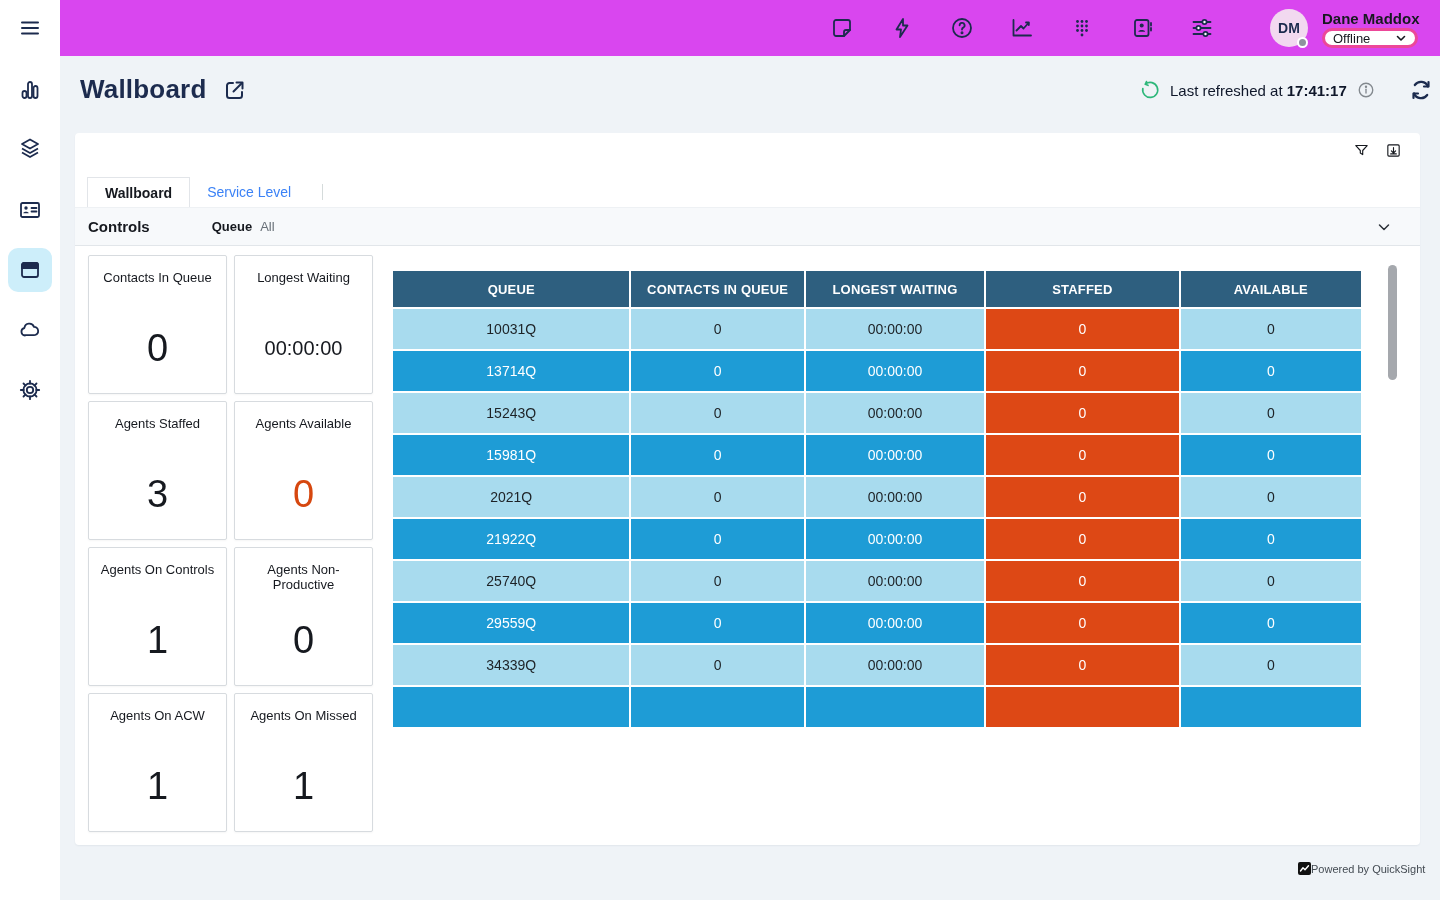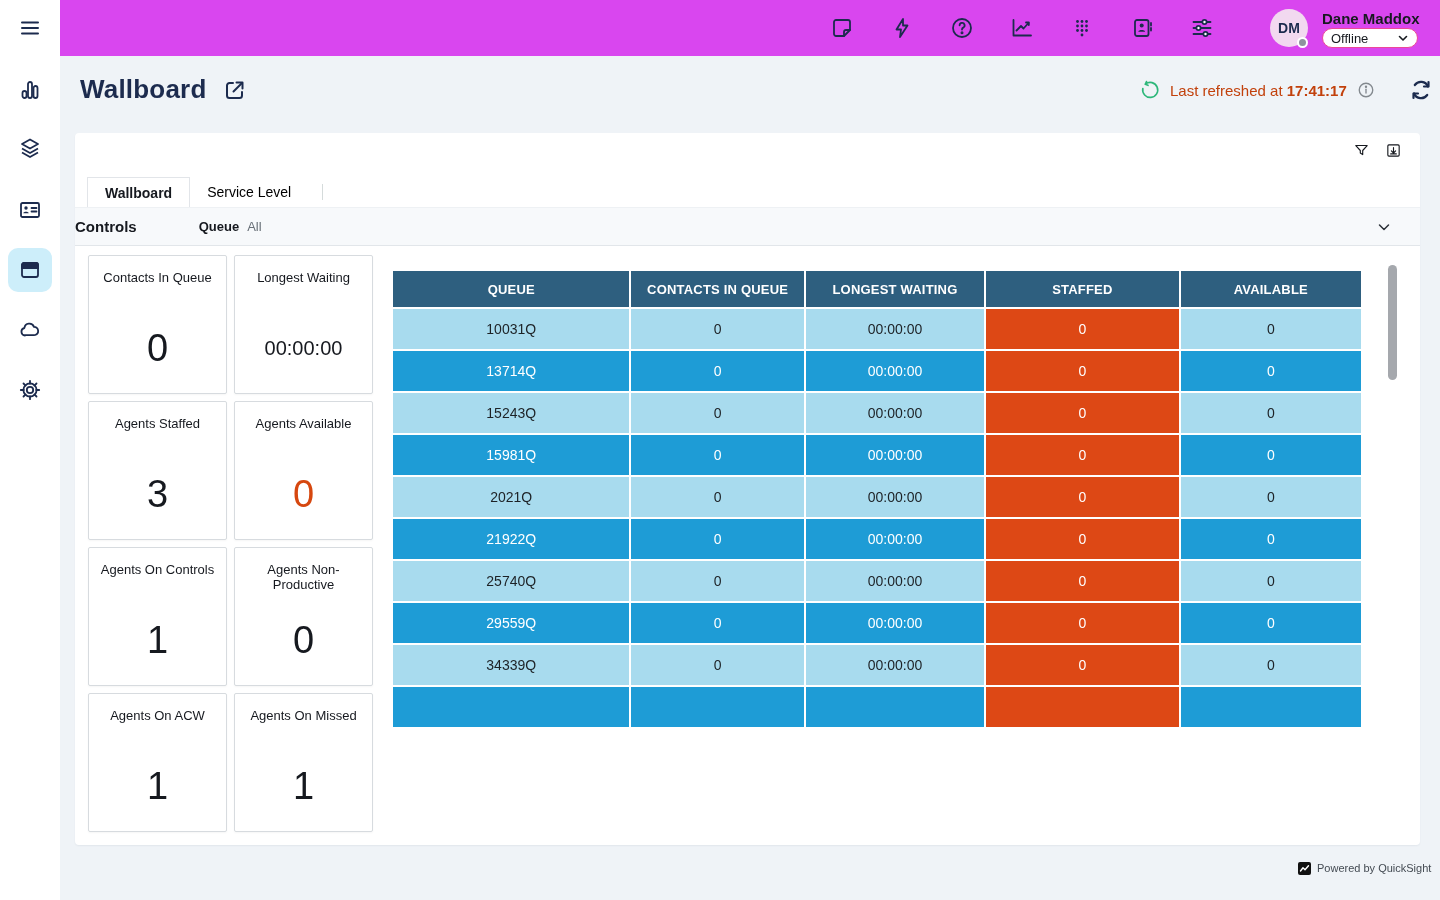--- a/index.html
+++ b/index.html
@@ -6,47 +6,47 @@
   html,body { width:1440px; height:900px; font-family:"Liberation Sans", sans-serif; background:#eff3f7; overflow:hidden; }
   #root { position:relative; width:1440px; height:900px; }
 
   
   .topbar { position:absolute; left:0; top:0; width:1440px; height:56px; background:#d946ef; z-index:5; }
   .topbar-icons { position:absolute; left:830px; top:0; height:56px; display:flex; align-items:center; gap:36px; }
   .icon-btn { width:24px; height:24px; display:flex; align-items:center; justify-content:center; cursor:pointer; }
   .avatar { position:absolute; left:1270px; top:9px; width:38px; height:38px; border-radius:50%; background:#f2d9f0; color:#1c2b4e; font-weight:bold; font-size:14px; display:flex; align-items:center; justify-content:center; }
   .avatar-dot { position:absolute; left:1297px; top:37px; width:11px; height:11px; border-radius:50%; background:#8e949e; border:2px solid #ffffff; }
   .user-name { position:absolute; left:1322px; top:10px; font-size:15px; font-weight:bold; color:#16191f; }
-  .status-select { position:absolute; left:1322px; top:28px; width:96px; height:20px; border:1px solid #ec4899; border-radius:10px; background:#fff; font-size:13px; color:#16191f; display:flex; align-items:center; padding:0 8px; justify-content:space-between; cursor:pointer; }
+  .status-select { position:absolute; left:1322px; top:28px; width:96px; height:20px; border:3px solid #ec4899; border-radius:10px; background:#fff; font-size:13px; color:#16191f; display:flex; align-items:center; padding:0 8px; justify-content:space-between; cursor:pointer; }
 
   
   .sidebar { position:absolute; left:0; top:0; width:60px; height:900px; background:#ffffff; z-index:6; }
   .side-item { position:absolute; left:18px; width:24px; height:24px; display:flex; align-items:center; justify-content:center; cursor:pointer; }
   .side-active { position:absolute; left:8px; top:248px; width:44px; height:44px; border-radius:10px; background:#cdeefa; }
 
   
   .page-head-title { position:absolute; left:80px; top:74px; display:flex; align-items:center; gap:16px; }
   .page-title { font-size:26px; font-weight:bold; color:#1c2b4e; letter-spacing:.2px; }
   .refresh-cluster { position:absolute; left:1140px; top:78px; display:flex; align-items:center; gap:10px; }
-  .refresh-text { font-size:15px; color:#c2410c; }
+  .refresh-text { font-size:15px; color:#0f172a; }
   .refresh-text b { font-weight:bold; }
 
   
   .panel { position:absolute; left:75px; top:133px; width:1345px; height:712px; background:#ffffff; border-radius:4px; box-shadow:0 1px 2px rgba(15,35,65,.06); }
   .panel-tools { position:absolute; right:18px; top:8px; display:flex; gap:14px; }
   .tool-btn { width:18px; height:18px; display:flex; align-items:center; justify-content:center; cursor:pointer; }
 
   .tabs { position:absolute; left:12px; top:44px; height:30px; display:flex; align-items:flex-end; }
   .tab { height:30px; padding:0 17px; display:flex; align-items:center; font-size:14px; cursor:pointer; }
   .tab.active { background:#fff; border:1px solid #e2e5e9; border-bottom:none; font-weight:bold; color:#16191f; }
-  .tab.inactive { color:#000000; }
+  .tab.inactive { color:#3b82f6; }
   .tab-divider { width:1px; height:16px; background:#d5dbdb; margin:0 0 7px 14px; }
 
   .controls { position:absolute; left:0; top:74px; width:1345px; height:39px; background:#f7f9fb; border-top:1px solid #eef1f4; border-bottom:1px solid #e2e6ea; display:flex; align-items:center; }
-  .controls-title { margin-left:0; font-size:15px; font-weight:600; color:#16191f; }
+  .controls-title { margin-left:13px; font-size:15px; font-weight:600; color:#16191f; }
   .queue-filter { margin-left:62px; font-size:13px; display:flex; gap:8px; cursor:pointer; }
   .queue-name { font-weight:bold; color:#16191f; }
   .queue-value { color:#687078; }
   .controls-chevron { position:absolute; right:28px; top:11px; width:16px; height:16px; cursor:pointer; }
 
   
   .cards { position:absolute; left:13px; top:122px; width:285px; display:grid; grid-template-columns:139px 139px; grid-auto-rows:139px; gap:7px; }
   .card { background:#fff; border:1px solid #d7dbdf; border-radius:2px; box-shadow:0 1px 2px rgba(0,0,0,.04); position:relative; }
   .card-label { margin-top:14px; text-align:center; font-size:13px; color:#16191f; padding:0 4px; }
   .card-value { position:absolute; left:0; right:0; top:48px; bottom:0; display:flex; align-items:center; justify-content:center; font-size:38px; color:#16191f; }
@@ -57,21 +57,21 @@
   .tablewrap { position:absolute; left:316px; top:136px; width:976px; height:557px; overflow:hidden; }
   table.qtable { border-collapse:separate; border-spacing:2px; width:972px; }
   table.qtable th { height:36px; background:#2e5f7f; color:#ffffff; font-size:13px; font-weight:bold; letter-spacing:.2px; text-align:center; }
   table.qtable td { height:40px; text-align:center; font-size:14px; }
   table.qtable tbody tr:nth-child(odd) td { background:#a8dbee; color:#1d2226; }
   table.qtable tbody tr:nth-child(even) td { background:#1e9cd6; color:#ffffff; }
   table.qtable tbody tr td:nth-child(4) { background:#dd4815 !important; color:#ffffff !important; }
   .vscroll { position:absolute; left:1313px; top:132px; width:9px; height:115px; border-radius:5px; background:#a5a8ad; cursor:grab; }
 
   
-  .qsbadge { position:absolute; left:1298px; top:862px; display:flex; align-items:flex-start; gap:6px; }
+  .qsbadge { position:absolute; left:1298px; top:862px; display:flex; align-items:center; }
   .qsbadge-text { font-size:11px; color:#444b53; }
   svg { display:block; }
 </style>
 </head>
 <body>
 
 <div id="root">
 
   <header class="topbar">
     <div class="topbar-icons">

